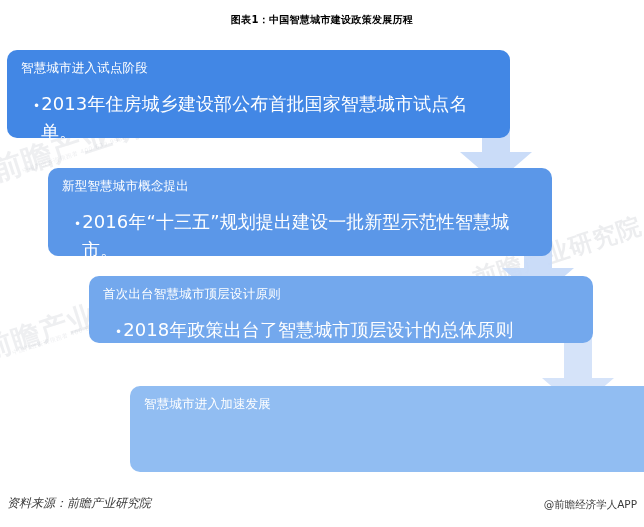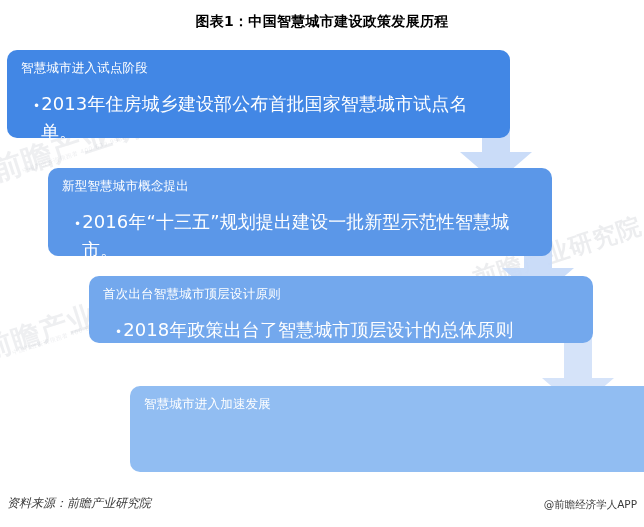--- a/index.html
+++ b/index.html
@@ -45,21 +45,21 @@
     letter-spacing: 0.5px;
   }
 
   
   #title {
     position: absolute;
     left: 0;
     top: 13px;
     width: 644px;
     text-align: center;
-    font-size: 14px;
+    font-size: 10px;
     font-weight: bold;
     color: #000000;
     letter-spacing: 0.3px;
     z-index: 10;
   }
 
   
   .flow-box {
     position: absolute;
     border-radius: 10px;

